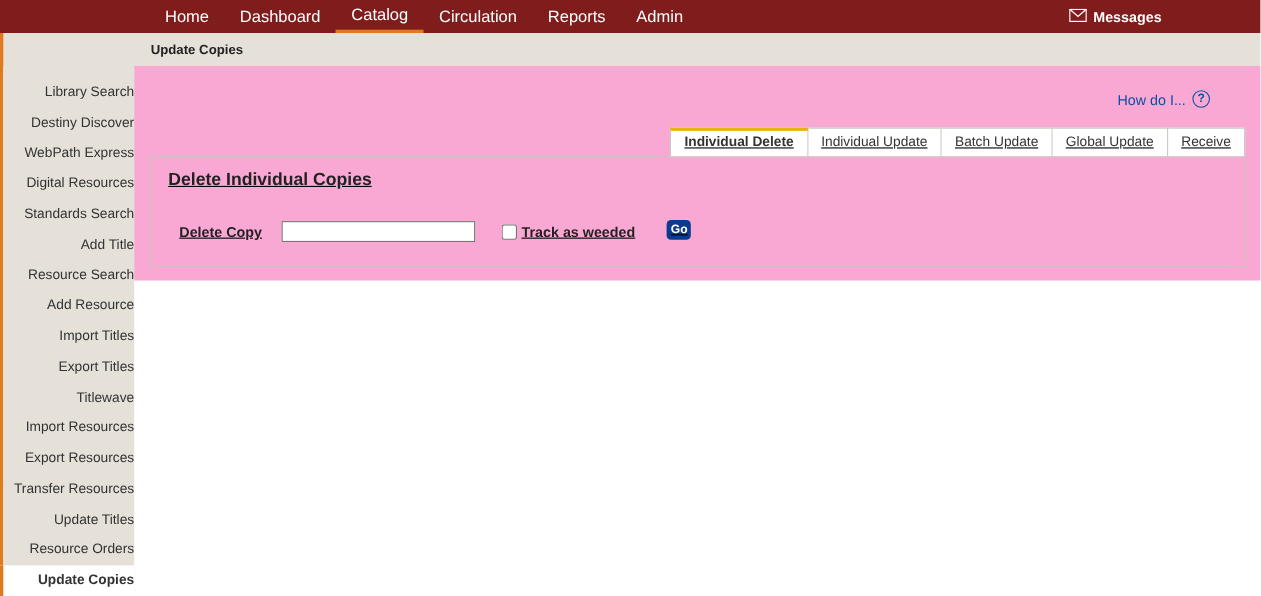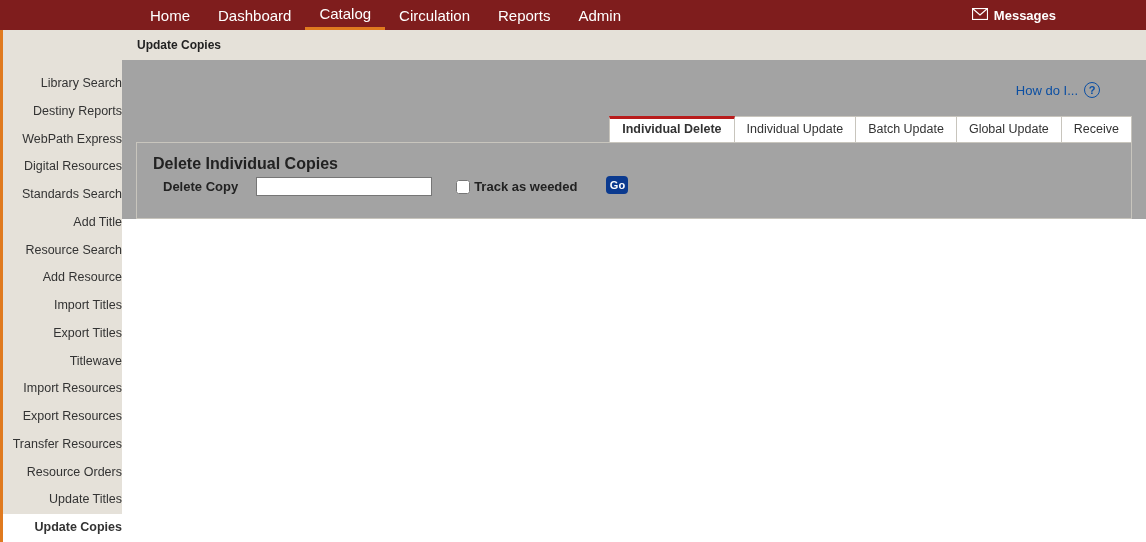--- a/index.html
+++ b/index.html
@@ -75,23 +75,24 @@
     }
     .sidebar .item.active {
       background: #ffffff;
       font-weight: bold;
       border-left: 3px solid #e07a1f;
       margin-left: -3px;
       padding-left: 8px;
     }
     .main {
       flex: 1;
-      background: #a3a3a3;
-      padding: 22px 14px 0 14px;
+      background: #f9a8d4;
+      padding: 22px 14px 12px 14px;
       position: relative;
+      text-decoration: underline;
     }
     .help-link {
       position: absolute;
       top: 22px;
       right: 46px;
       color: #0b4fa3;
       font-size: 13px;
       display: flex;
       align-items: center;
       gap: 6px;
@@ -119,33 +120,33 @@
       border-bottom: none;
       border-left: none;
       padding: 5px 12px 6px 12px;
       font-size: 12.5px;
       color: #333;
       background: #ffffff;
       cursor: pointer;
     }
     .sub-tab:first-child { border-left: 1px solid #c8c5bd; }
     .sub-tab.active {
-      border-top: 3px solid #b91c1c;
+      border-top: 3px solid #eab308;
       font-weight: bold;
       padding-top: 3px;
     }
     .panel {
       border: 1px solid #c8c5bd;
       padding: 12px 16px 22px 16px;
     }
     .panel-title {
       font-size: 16px;
       font-weight: bold;
       color: #222;
-      margin-bottom: 4px;
+      margin-bottom: 28px;
     }
     .form-row {
       display: flex;
       align-items: center;
       gap: 18px;
       padding-left: 10px;
     }
     .form-row label.lbl {
       font-size: 13px;
       font-weight: bold;
@@ -206,35 +207,35 @@
     <span>Messages</span>
   </div>
 </div>
 
 <div class="page-header">Update Copies</div>
 
 <div class="body-wrap">
 
   <div class="sidebar">
     <div class="item">Library Search</div>
-    <div class="item">Destiny Reports</div>
+    <div class="item">Destiny Discover</div>
     <div class="item">WebPath Express</div>
     <div class="item">Digital Resources</div>
     <div class="item">Standards Search</div>
     <div class="item">Add Title</div>
     <div class="item">Resource Search</div>
     <div class="item">Add Resource</div>
     <div class="item">Import Titles</div>
     <div class="item">Export Titles</div>
     <div class="item">Titlewave</div>
     <div class="item">Import Resources</div>
     <div class="item">Export Resources</div>
     <div class="item">Transfer Resources</div>
+    <div class="item">Update Titles</div>
     <div class="item">Resource Orders</div>
-    <div class="item">Update Titles</div>
     <div class="item active">Update Copies</div>
   </div>
 
   <div class="main">
     <div class="help-link">
       <span>How do I...</span>
       <span class="qmark">?</span>
     </div>
 
     <div class="sub-tabs">

